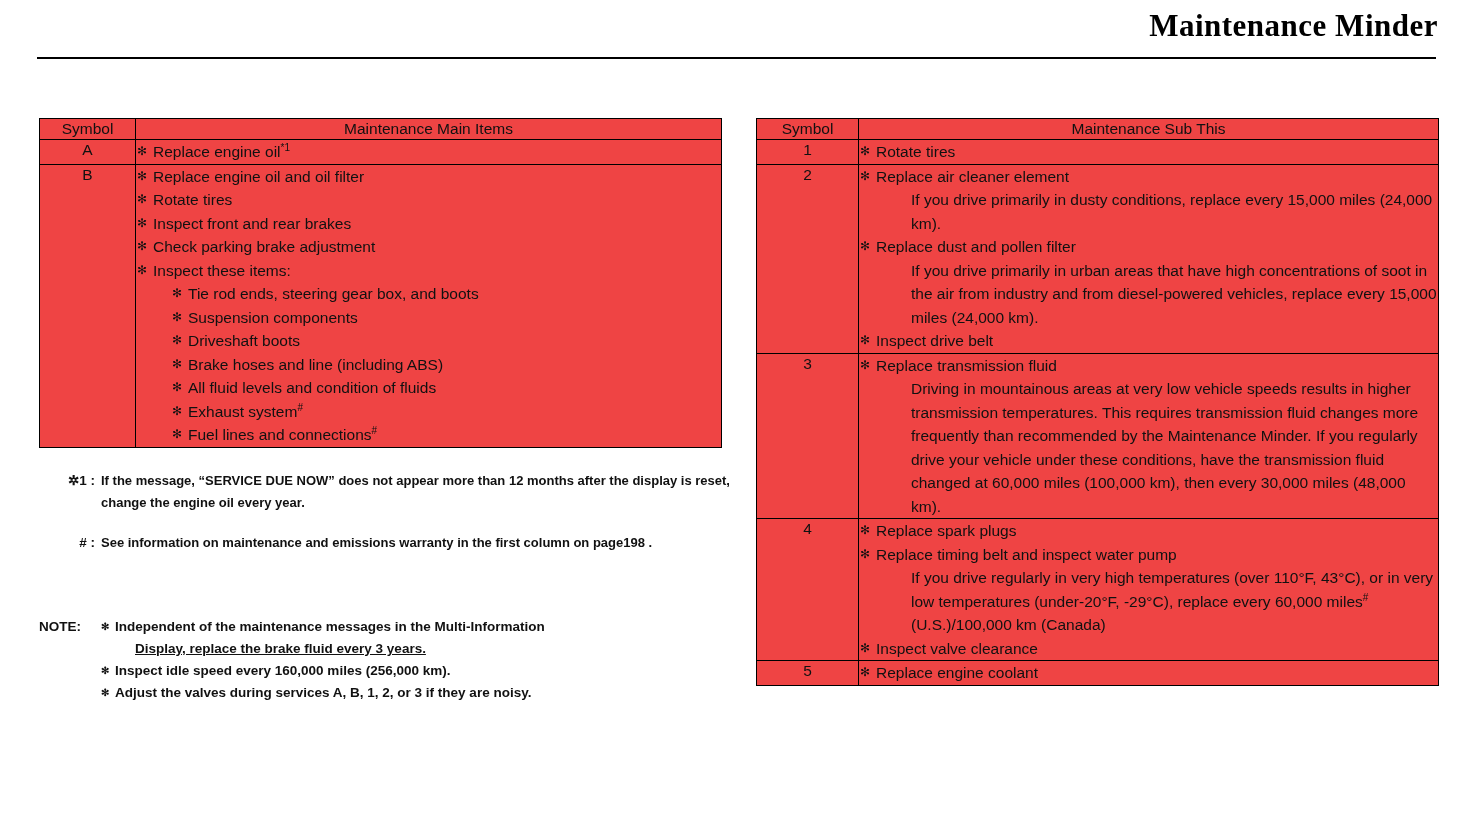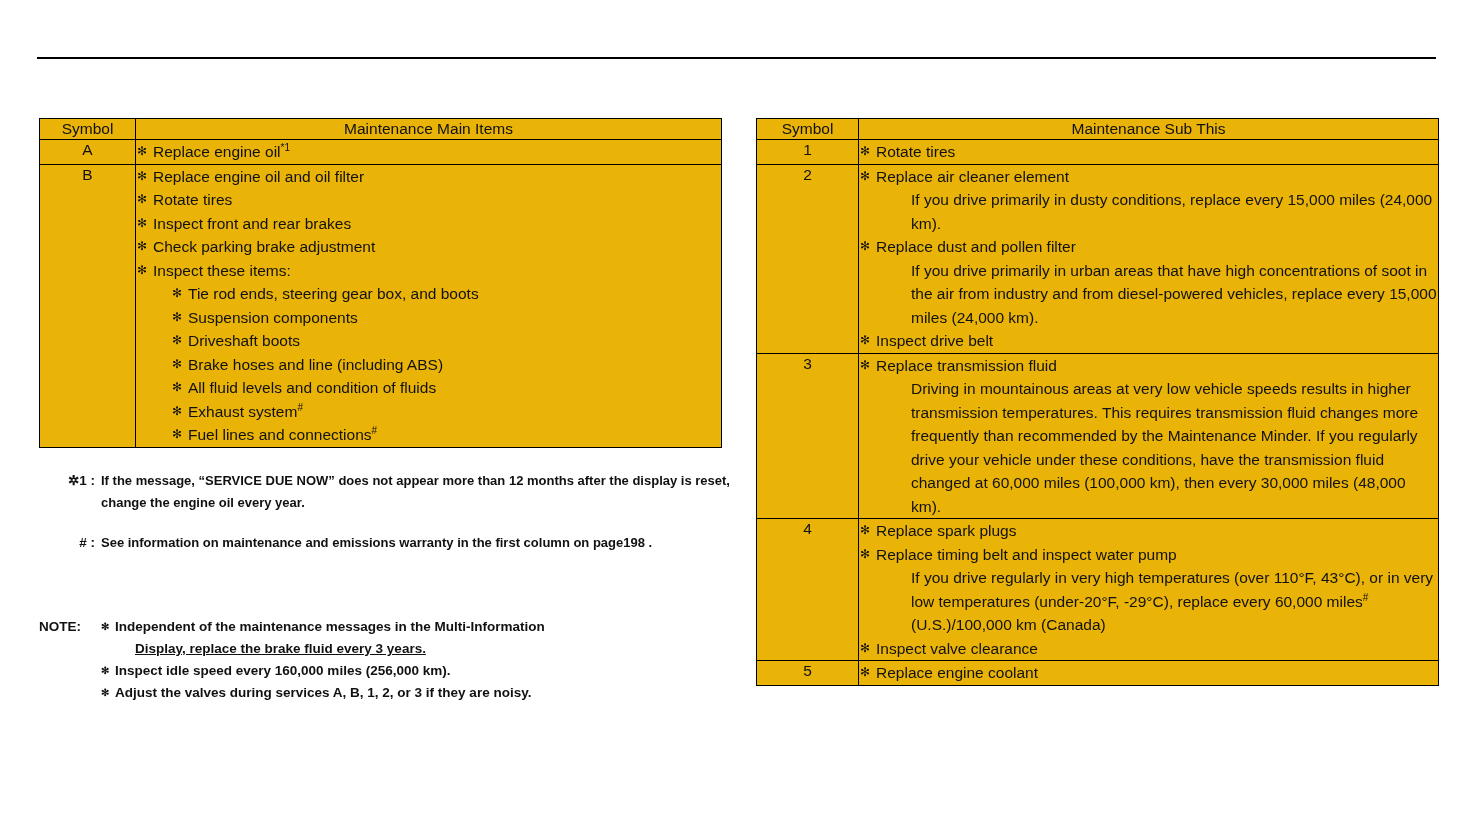--- a/index.html
+++ b/index.html
@@ -44,21 +44,21 @@
     height: 0;
     border-top: 2px solid #000;
   }
 
   
   .mm-table {
     position: absolute;
     border-collapse: collapse;
     table-layout: fixed;
     border: 1px solid #000;
-    background: #eab308;
+    background: #ef4444;
   }
   .mm-table td, .mm-table th {
     border: 1px solid #000;
     vertical-align: top;
     padding: 0;
     font-weight: normal;
   }
   .col-symbol {
     text-align: center;
     font-size: 15.5px;
@@ -180,20 +180,21 @@
     font-size: 13.5px;
     line-height: 22px;
     font-weight: bold;
     text-decoration: underline;
   }
 </style>
 </head>
 <body>
 
 <div id="page-header">
+  <div id="page-title">Maintenance Minder</div>
   <div id="header-rule"></div>
 </div>
 
 <table class="mm-table" id="main-table" style="left:39px; top:118px; width:682px;">
   <colgroup>
       <col style="width:96px">
       <col style="width:586px">
     </colgroup>
   <thead>
     <tr>

